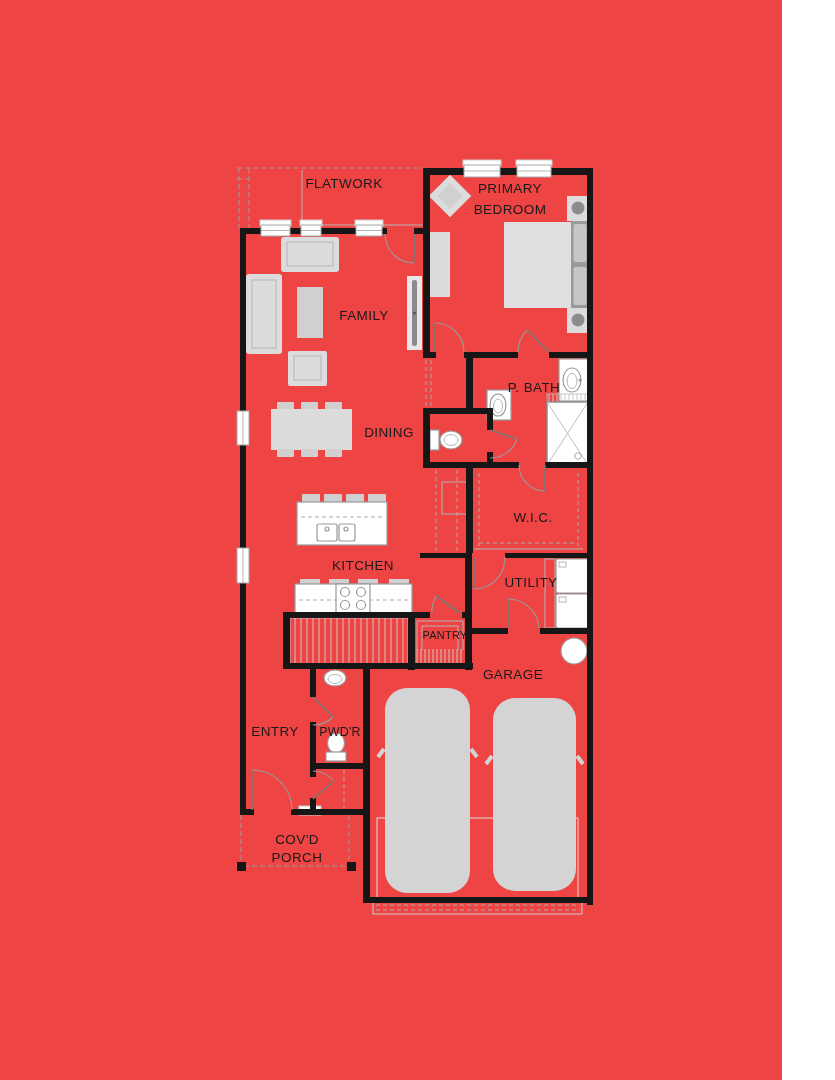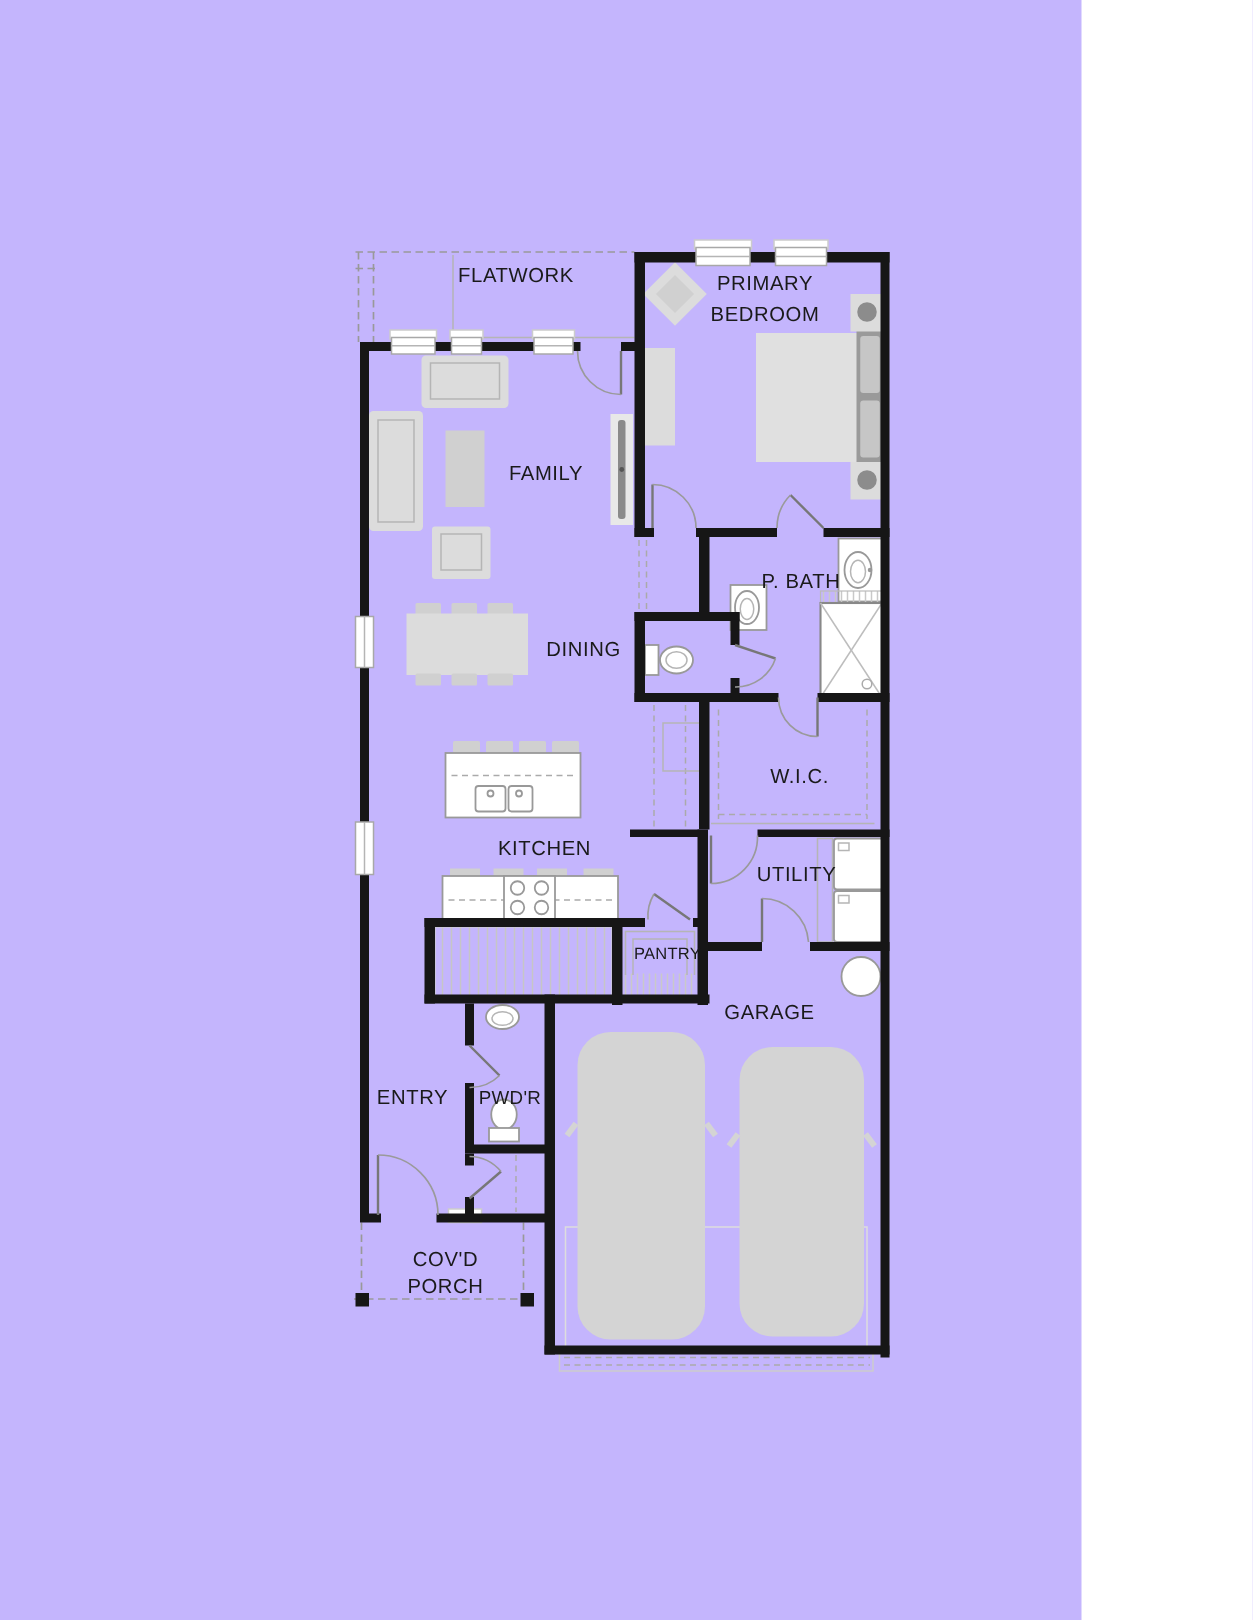--- a/index.html
+++ b/index.html
@@ -1,16 +1,16 @@
 <!DOCTYPE html>
 <html><head>
 <meta charset="utf-8">
 <style>
   html,body{margin:0;padding:0;background:#ffffff;}
-  .page{position:relative;width:721px;height:1080px;background:#c4b5fd;overflow:hidden;}
+  .page{position:relative;width:782px;height:1080px;background:#ef4444;overflow:hidden;}
   svg{position:absolute;left:0;top:0;}
   .lbl{font-family:"Liberation Sans", sans-serif;fill:#1a1a1a;font-size:13.5px;letter-spacing:.4px;}
   .lbl-sm{font-family:"Liberation Sans", sans-serif;fill:#1a1a1a;font-size:11px;letter-spacing:.2px;}
   .lbl-md{font-family:"Liberation Sans", sans-serif;fill:#1a1a1a;font-size:12.5px;letter-spacing:.2px;}
   .wall{fill:#161616;}
   .furn{fill:#dcdcdc;}
   .furn2{fill:#d0d0d0;}
   .fix{fill:#ffffff;stroke:#999999;stroke-width:1.2;}
   .thin{fill:none;stroke:#b5b5b5;stroke-width:1;}
   .arc{fill:none;stroke:#9a9a9a;stroke-width:1.1;}

